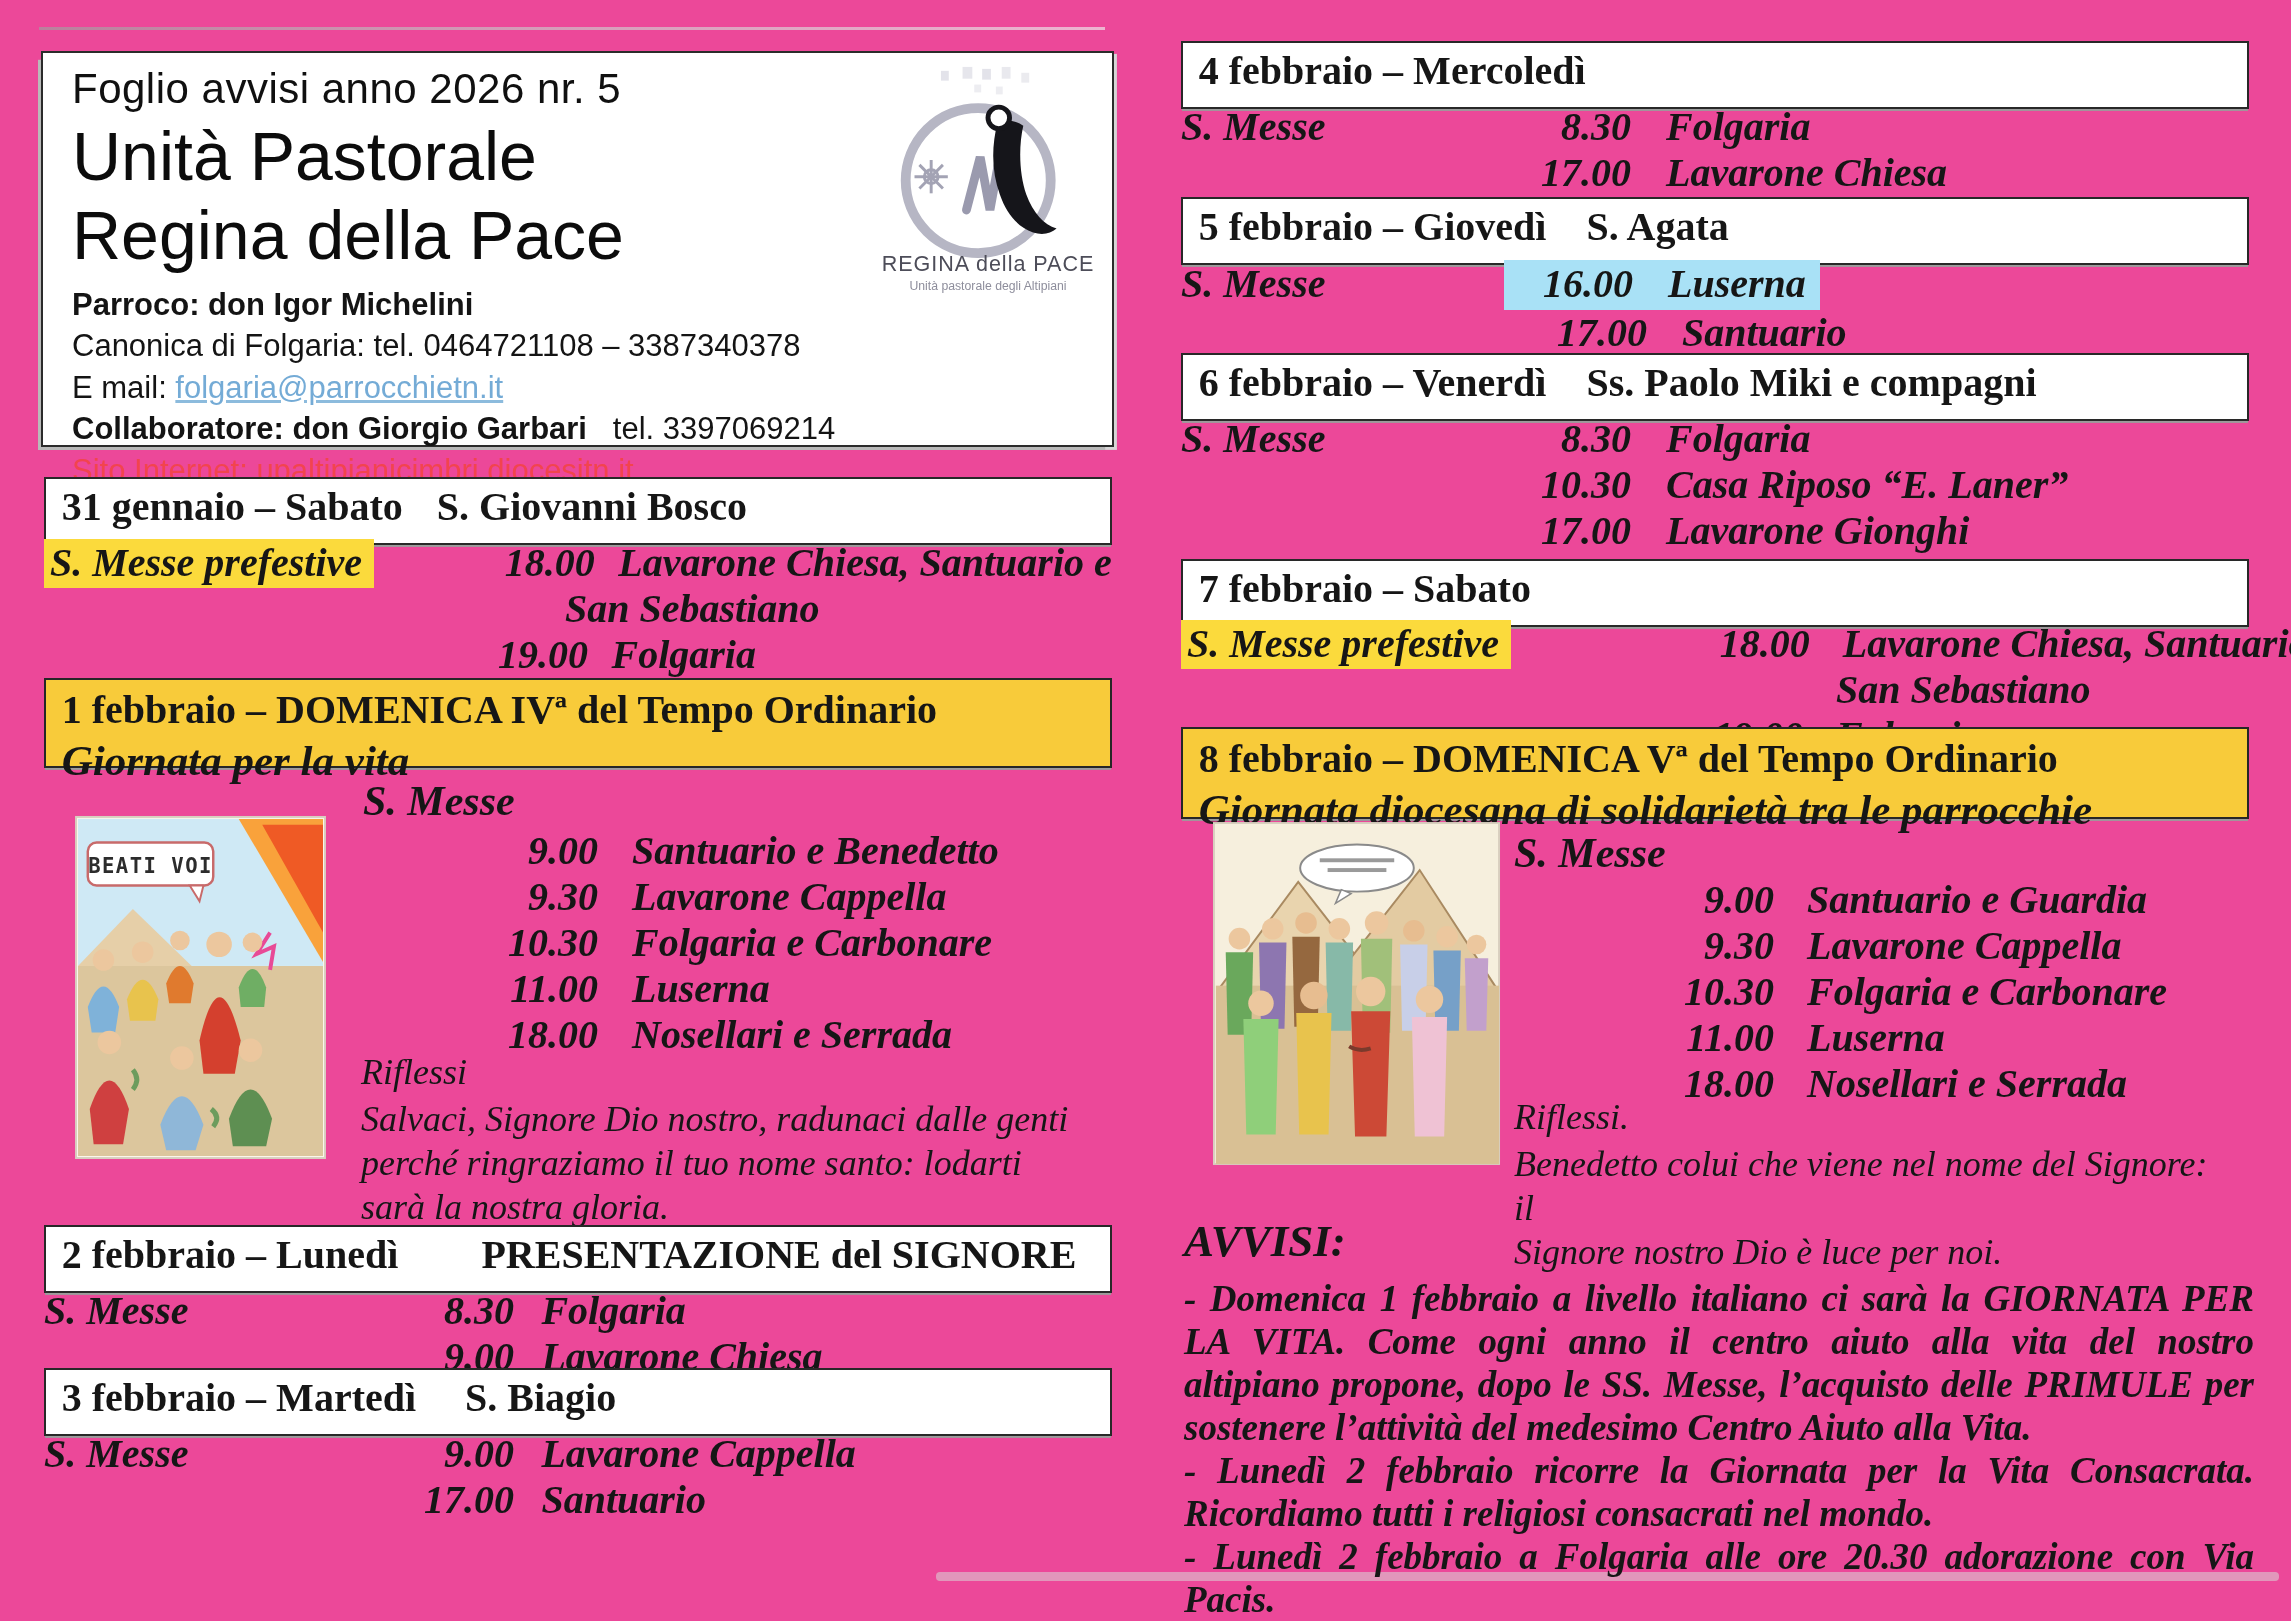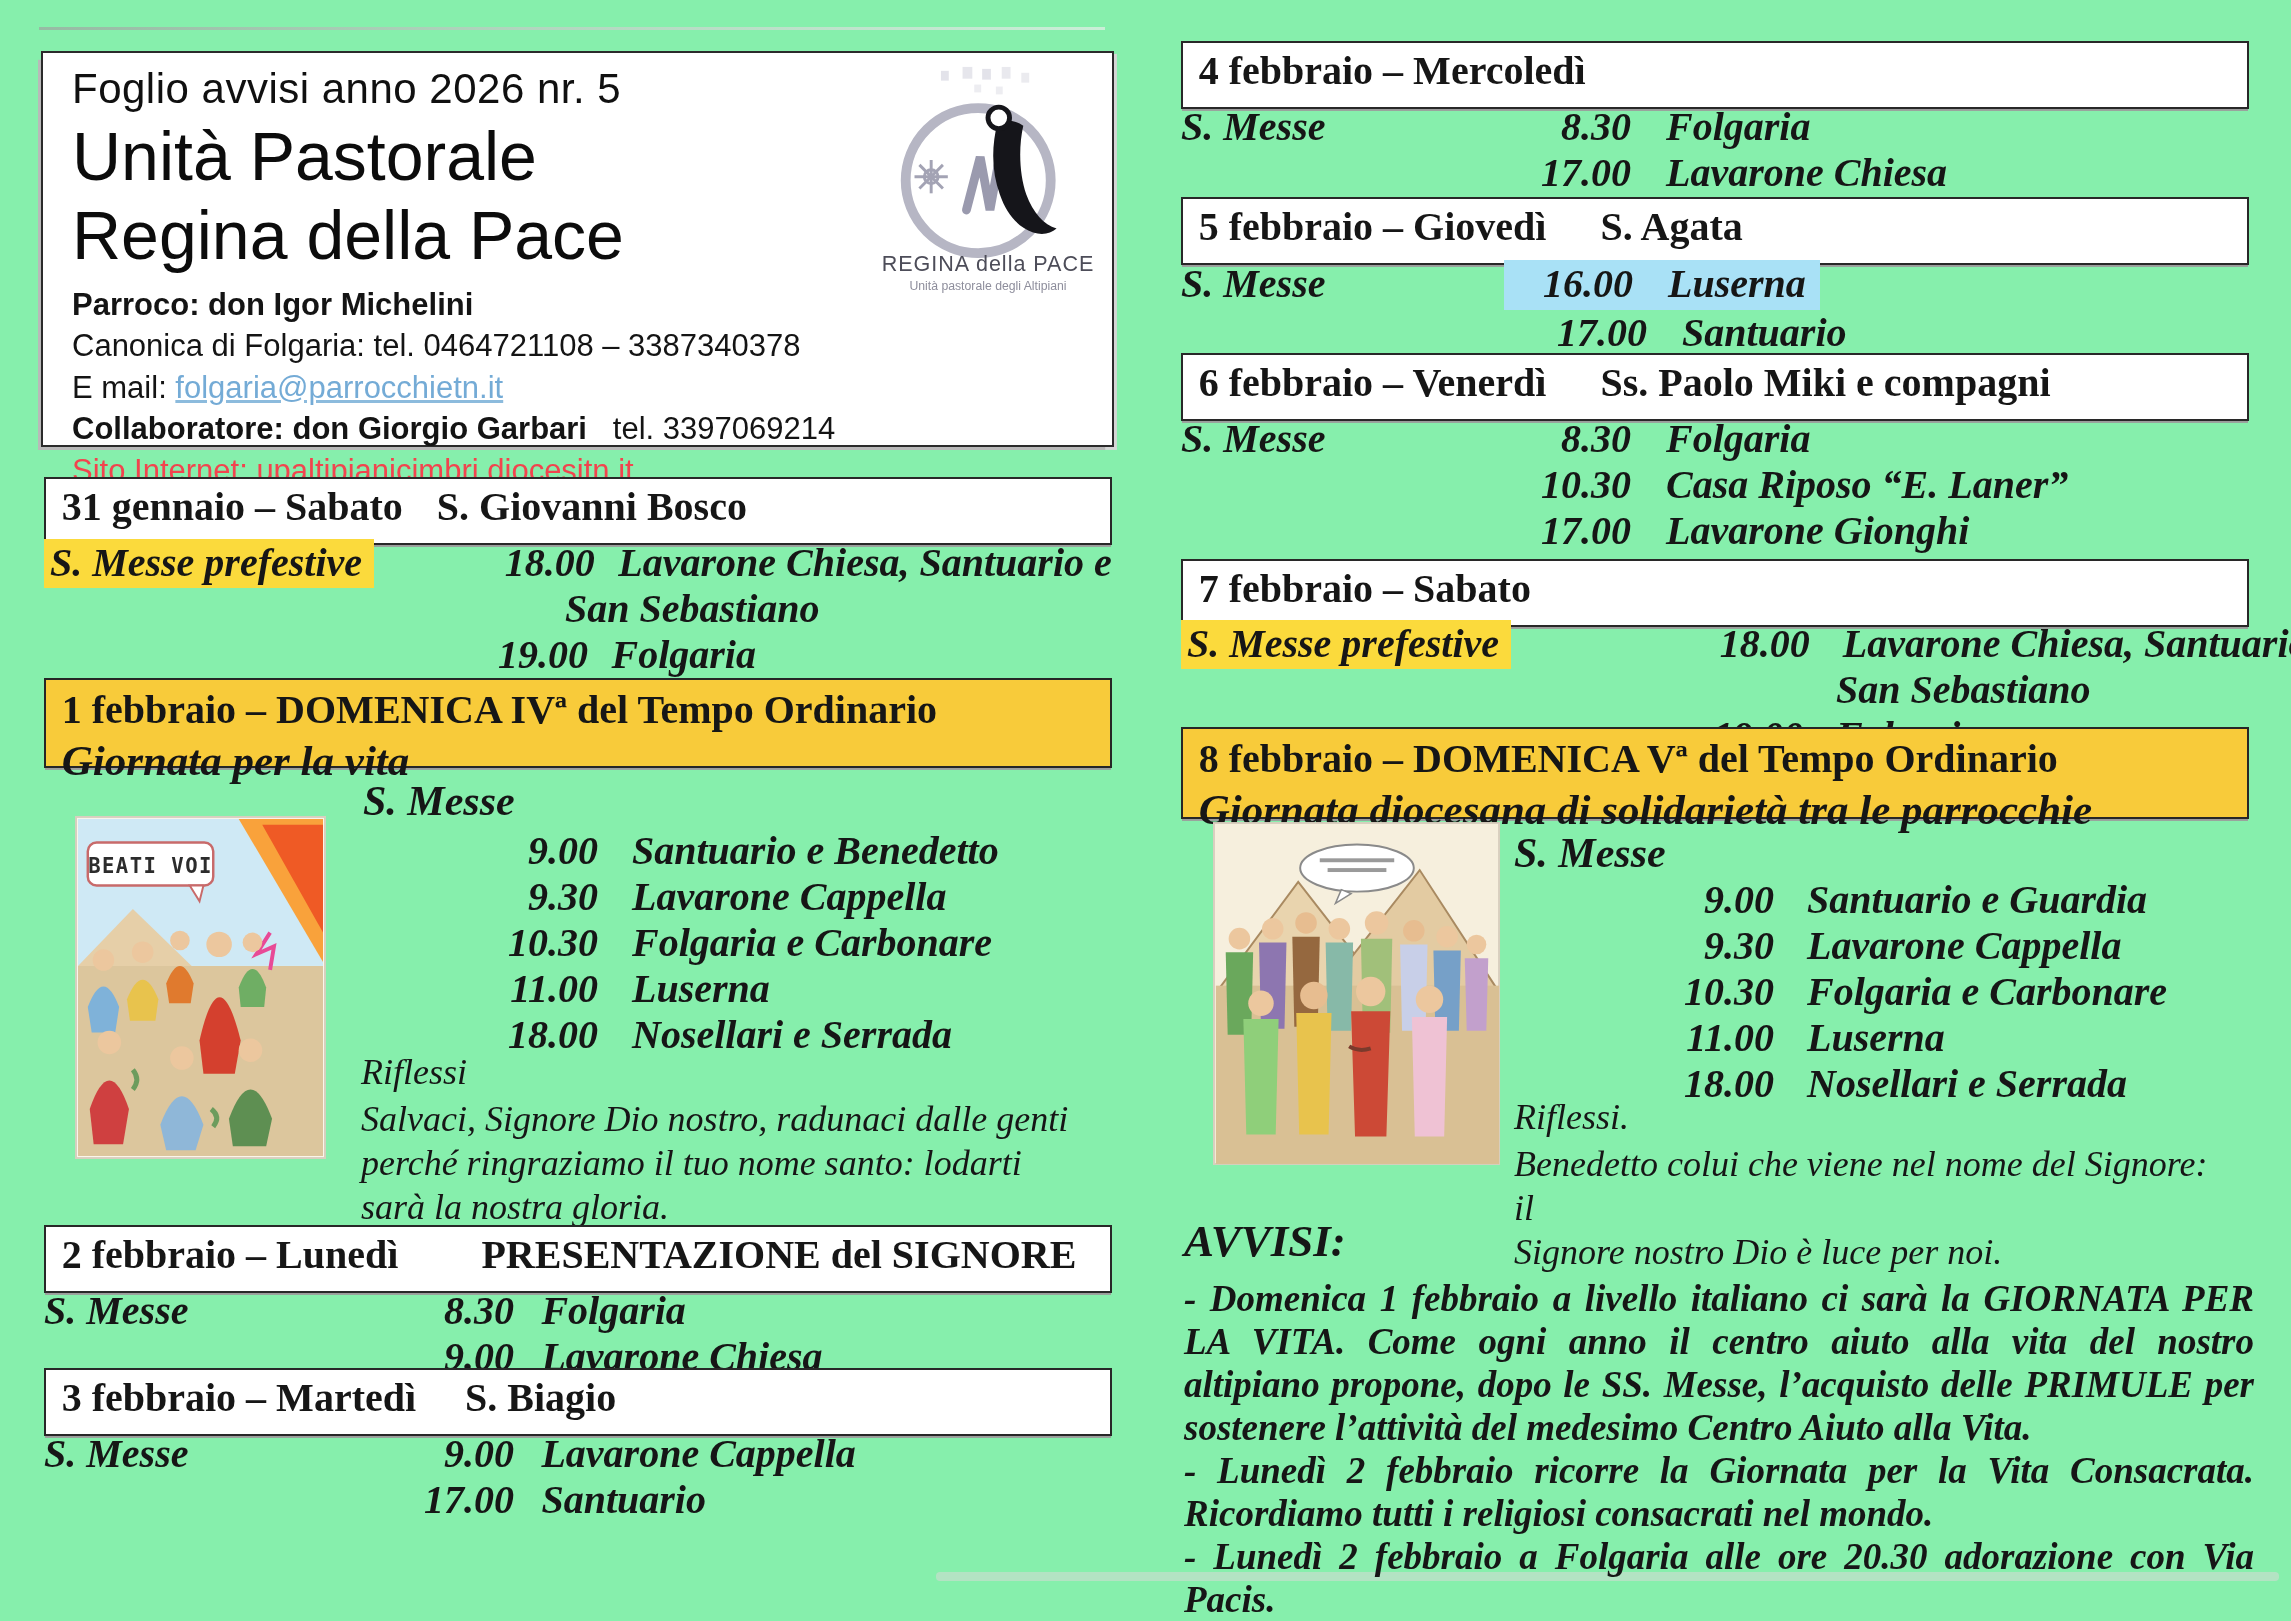--- a/index.html
+++ b/index.html
@@ -1,17 +1,17 @@
 <!DOCTYPE html>
 <html lang="it"><head>
 <meta charset="utf-8">
 <style>
   html,body { margin:0; padding:0; background:#ededeb; }
   .page {
-    position:relative; width:2292px; height:1621px; background:#86efac;
+    position:relative; width:2292px; height:1621px; background:#ec4899;
     font-family:"Liberation Serif", serif; color:#161616; overflow:hidden;
   }
 
   
   .header-box {
     position:absolute; left:41px; top:51px; width:1073px; height:396px;
     box-sizing:border-box; border:2.9px solid #2b2b2b; background:#fff;
     box-shadow:-5.9px 5.9px 0 -2.9px #b9b9b9, 2.9px 2.9px 0 #d6d6d6;
     padding:11.8px 23.5px 0 29px; font-family:"Liberation Sans", sans-serif;
   }
@@ -23,21 +23,21 @@
   .site-line { color:#f2444e; }
 
   .logo { position:absolute; right:15.7px; top:9.8px; width:216px; height:243px; }
 
   
   .datebox {
     position:absolute; width:1068px; height:68px; box-sizing:border-box;
     border:2px solid #282828; background:#fff; box-shadow:0 2.9px 0 -1px #9c9c9c;
     padding:3.9px 15.7px 0; font-size:40px; font-weight:700; white-space:nowrap;
   }
-  .g35{margin-left:34px} .g50{margin-left:49px} .g55{margin-left:54px} .g85{margin-left:83px}
+  .g35{margin-left:34px} .g50{margin-left:49px} .g55{margin-left:40px} .g85{margin-left:83px}
 
   
   .sectionbox {
     position:absolute; width:1068px; box-sizing:border-box;
     border:2px solid #262626; box-shadow:0 2.9px 0 -1px #9c9c9c;
     padding:5.9px 15.7px 5.9px;
   }
   .sb-title { font-size:40px; font-weight:700; white-space:nowrap; }
   .sb-sub   { font-size:43px; font-weight:700; margin-top:2.9px; white-space:nowrap;font-style:italic; }
 

